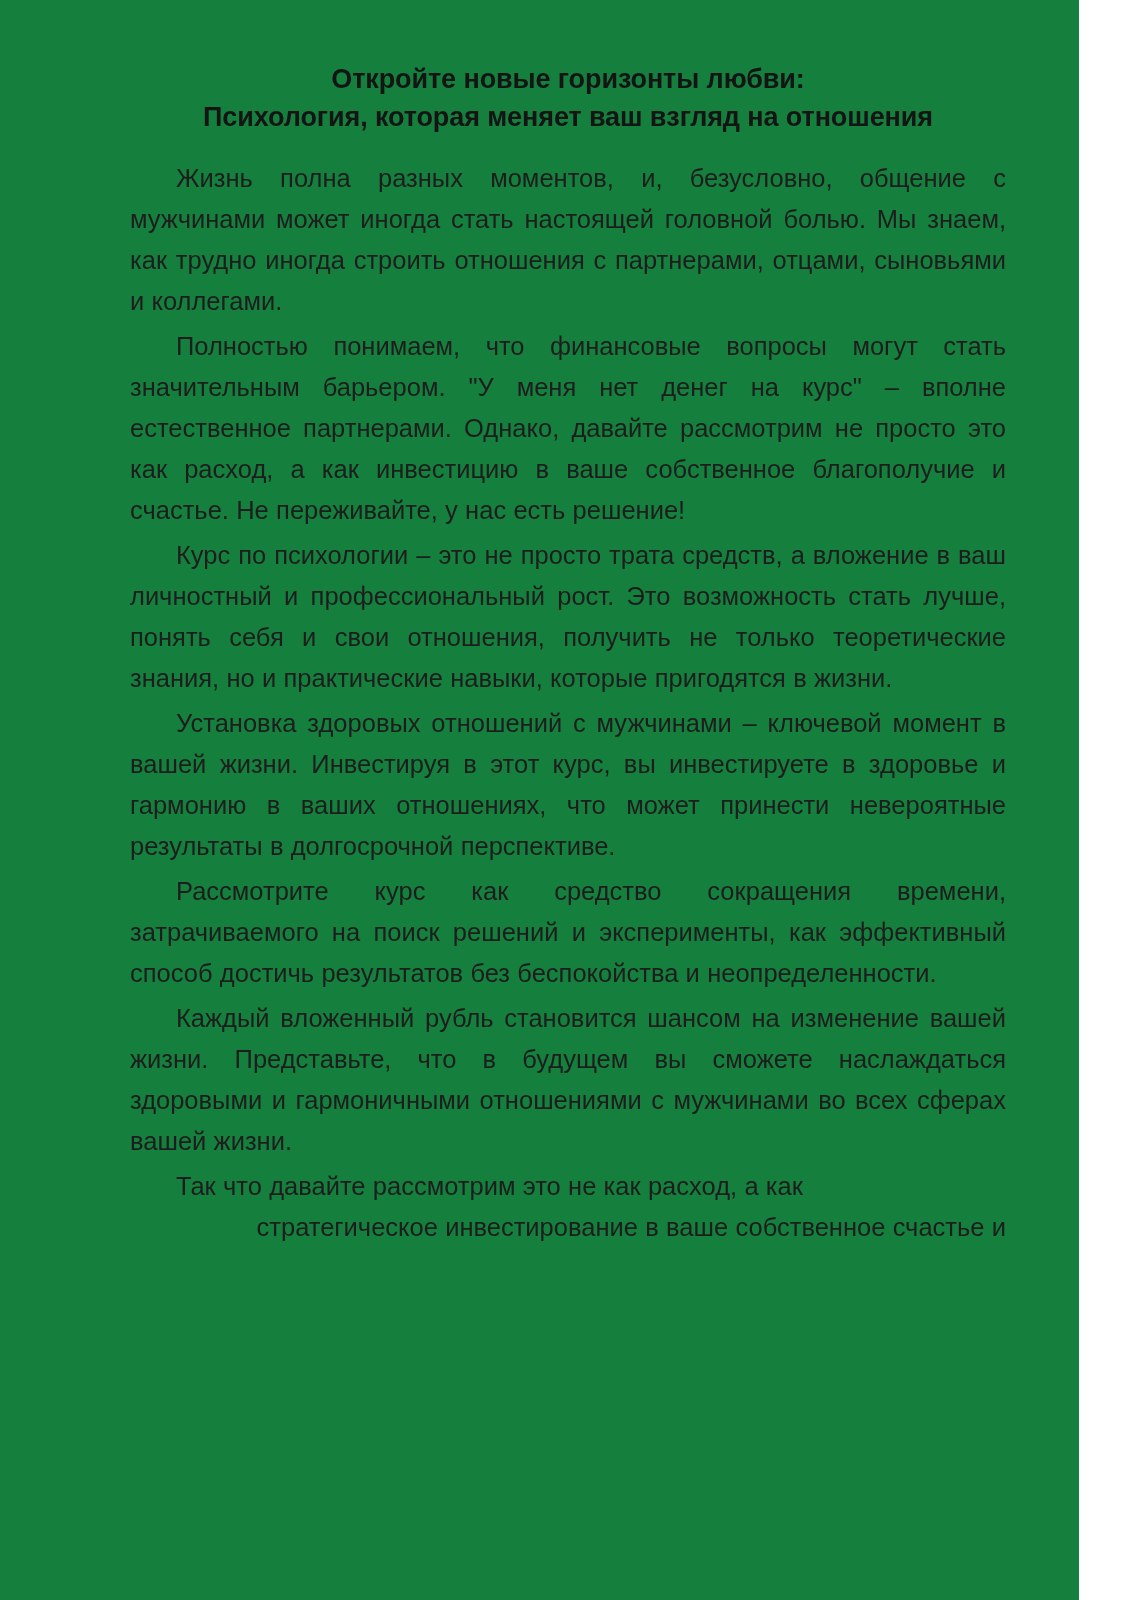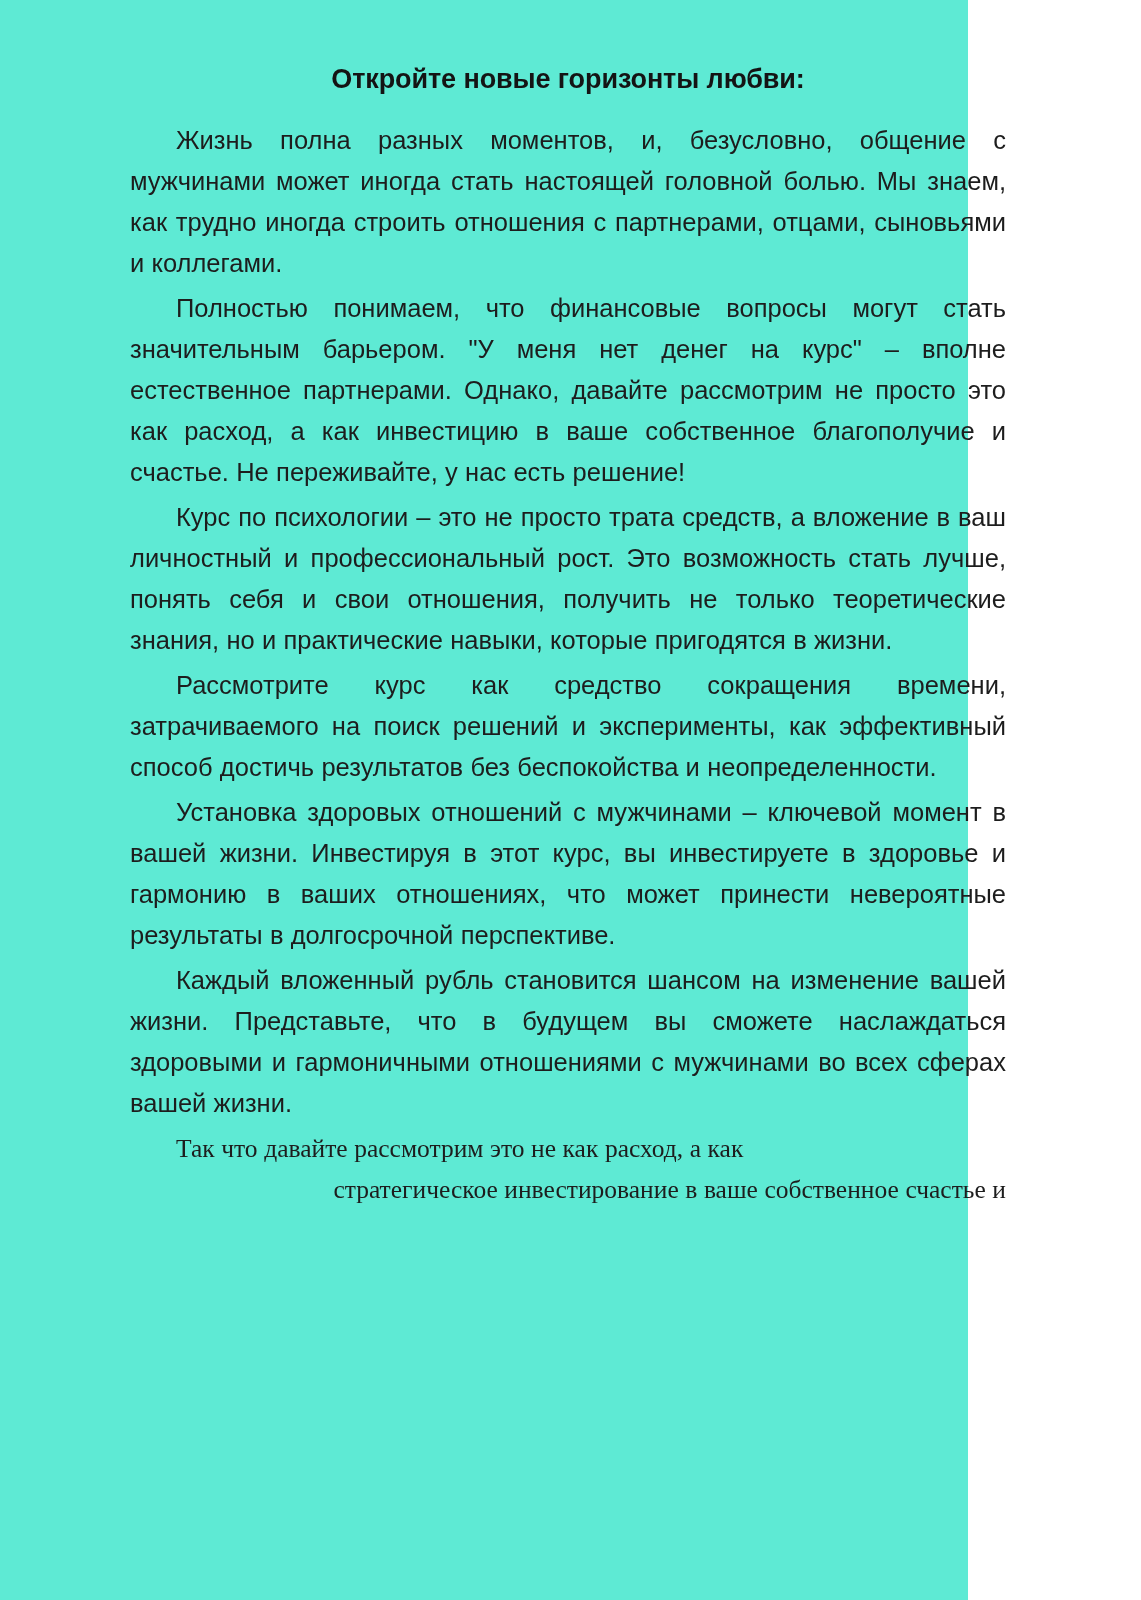--- a/index.html
+++ b/index.html
@@ -13,23 +13,23 @@
     width: 1141px;
     height: 1600px;
     overflow: hidden;
     font-family: "Liberation Sans", "DejaVu Sans", sans-serif;
     color: #1b1b1b;
     -webkit-font-smoothing: antialiased;
   }
 
   .page {
     position: relative;
-    width: 968px;
+    width: 1079px;
     height: 1600px;
-    background: #5eead4;
+    background: #15803d;
     box-sizing: border-box;
   }
 
   .doc-body {
     position: absolute;
     left: 130px;
     top: 60px;
     width: 876px;
   }
 
@@ -56,21 +56,20 @@
     text-justify: inter-word;
     text-indent: 46px;
     color: #1d1d1d;
     font-stretch: condensed;
     hyphens: none;
     word-spacing: 0.2px;
   }
 
   .para:last-child {
     margin-bottom: 8px;
-    font-family: Liberation Serif, serif;
   }
 
   
   .para--truncated {
     text-align: left;
   }
   .para--truncated .justified-head {
     display: block;
     text-align: justify;
     text-justify: inter-word;
@@ -83,27 +82,28 @@
   }
 </style>
 </head>
 <body>
 
 <div class="page">
   <article class="doc-body">
 
     <h1 class="doc-title">
       <span class="title-line">Откройте новые горизонты любви:</span>
+      <span class="title-line">Психология, которая меняет ваш взгляд на отношения</span>
     </h1>
 
     <p class="para">Жизнь полна разных моментов, и, безусловно, общение с мужчинами может иногда стать настоящей головной болью. Мы знаем, как трудно иногда строить отношения с партнерами, отцами, сыновьями и коллегами.</p>
     <p class="para">Полностью понимаем, что финансовые вопросы могут стать значительным барьером. "У меня нет денег на курс" – вполне естественное партнерами. Однако, давайте рассмотрим не просто это как расход, а как инвестицию в ваше собственное благополучие и счастье. Не переживайте, у нас есть решение!</p>
     <p class="para">Курс по психологии – это не просто трата средств, а вложение в ваш личностный и профессиональный рост. Это возможность стать лучше, понять себя и свои отношения, получить не только теоретические знания, но и практические навыки, которые пригодятся в жизни.</p>
+    <p class="para">Установка здоровых отношений с мужчинами – ключевой момент в вашей жизни. Инвестируя в этот курс, вы инвестируете в здоровье и гармонию в ваших отношениях, что может принести невероятные результаты в долгосрочной перспективе.</p>
     <p class="para">Рассмотрите курс как средство сокращения времени, затрачиваемого на поиск решений и эксперименты, как эффективный способ достичь результатов без беспокойства и неопределенности.</p>
-    <p class="para">Установка здоровых отношений с мужчинами – ключевой момент в вашей жизни. Инвестируя в этот курс, вы инвестируете в здоровье и гармонию в ваших отношениях, что может принести невероятные результаты в долгосрочной перспективе.</p>
     <p class="para">Каждый вложенный рубль становится шансом на изменение вашей жизни. Представьте, что в будущем вы сможете наслаждаться здоровыми и гармоничными отношениями с мужчинами во всех сферах вашей жизни.</p>
 
     <p class="para para--truncated">
       <span class="justified-head">Так что давайте рассмотрим это не как расход, а как</span>
       <span class="tail-line">стратегическое инвестирование в ваше собственное счастье и</span>
     </p>
 
   </article>
 </div>
 

